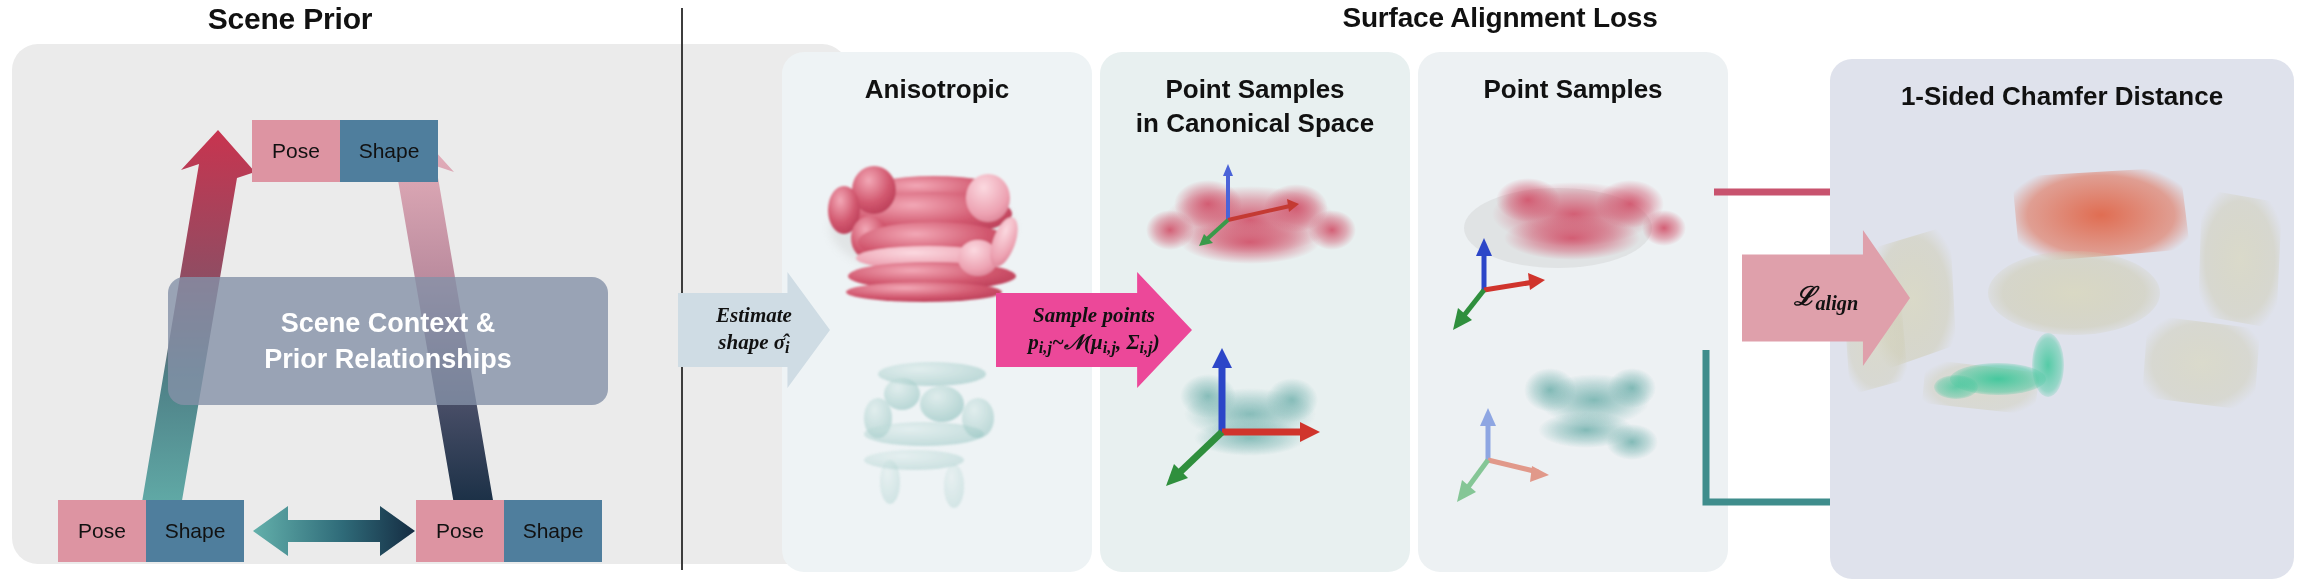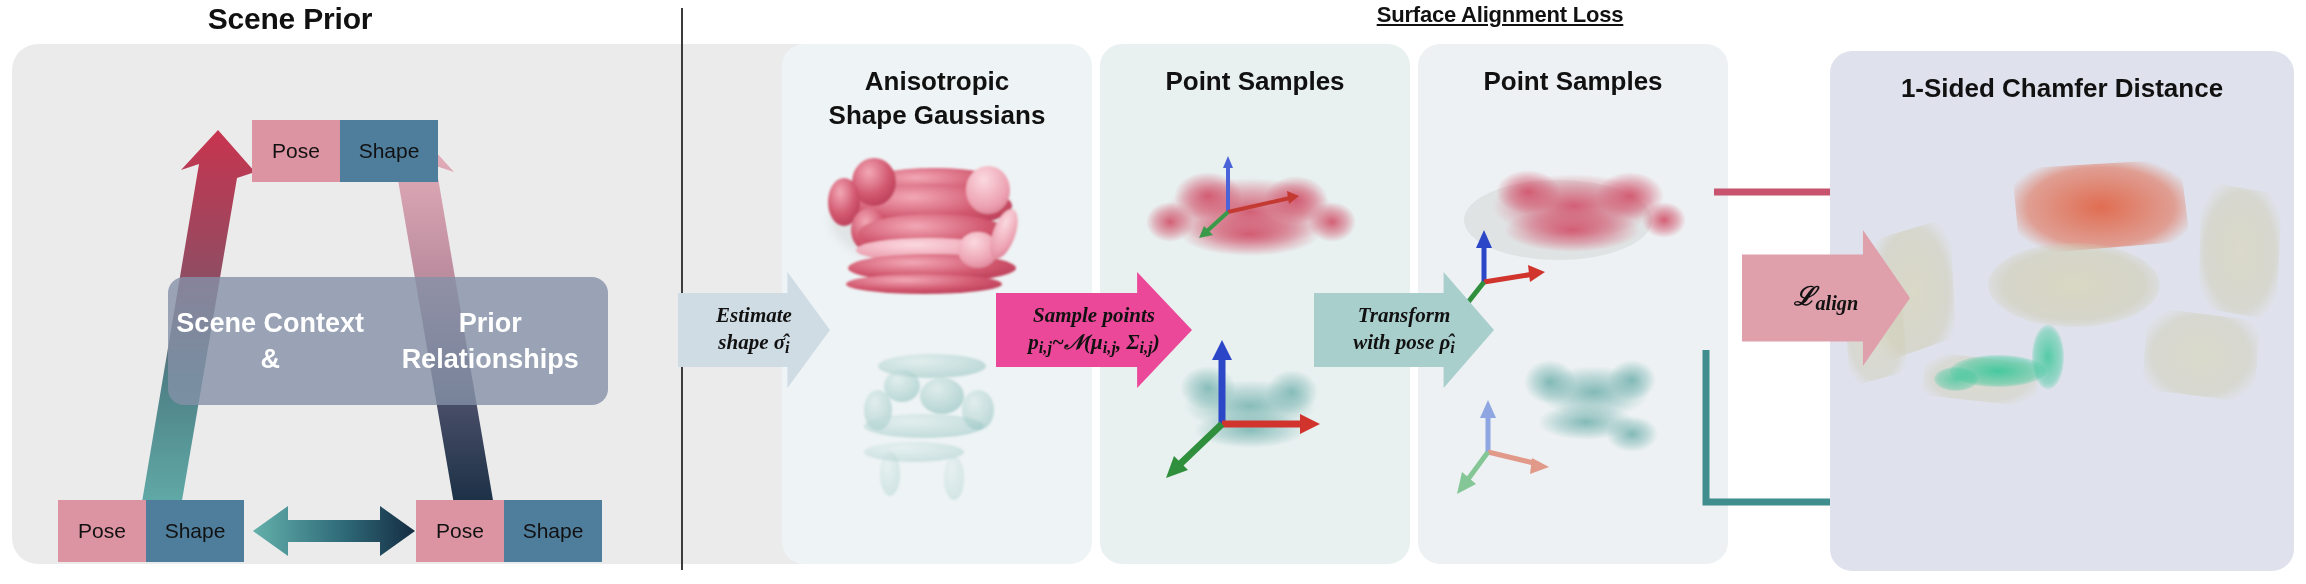--- a/index.html
+++ b/index.html
@@ -23,31 +23,31 @@
   #top-shape{left:328px;top:76px;width:98px;}
   
   #bl-pose{left:46px;top:456px;width:88px;}
   #bl-shape{left:134px;top:456px;width:98px;}
   
   #br-pose{left:404px;top:456px;width:88px;}
   #br-shape{left:492px;top:456px;width:98px;}
 
   
   #ctx-box{left:156px;top:233px;width:440px;height:128px;border-radius:16px;
-           background:rgba(132,145,167,.80);display:flex;
+           background:rgba(132,145,167,.80);display:flex;flex-direction:column;
            align-items:center;justify-content:center;color:#fff;font-weight:bold;
            font-size:27px;line-height:1.34;text-align:center;}
 
   
   #divider{left:681px;top:8px;width:2px;height:562px;background:#3c3c3c;}
 
   
-  #right-title{left:700px;top:2px;width:1600px;font-size:22px;text-decoration:underline;}
-
-  .panel{position:absolute;top:44px;height:520px;border-radius:22px;}
+  #right-title{left:700px;top:2px;width:1600px;font-size:28px;}
+
+  .panel{position:absolute;top:52px;height:520px;border-radius:22px;}
   .p-title{position:absolute;left:0;right:0;top:20px;text-align:center;
            font-weight:bold;font-size:26px;color:#111;line-height:1.32;}
 
   #panel-1{left:782px;width:310px;background:#eef3f5;}
   #panel-2{left:1100px;width:310px;background:#e8f0f0;}
   #panel-3{left:1418px;width:310px;background:#edf1f3;}
   #panel-4{left:1830px;width:464px;background:#dfe2ec;margin-top:7px;}
 
   
   .step{position:absolute;display:flex;flex-direction:column;align-items:center;
@@ -114,21 +114,20 @@
     <div class="ps-box ps-shape" id="br-shape">Shape</div>
   </div>
 
   <div class="abs" id="divider"></div>
 
   <div class="abs ttl" id="right-title">Surface Alignment Loss</div>
 
   <div class="panel" id="panel-1">
     <div class="p-title">
       <div>Anisotropic</div>
-      <div>Shape Gaussians</div>
     </div>
 
     <svg class="abs" style="left:0;top:90px;" width="310" height="430">
       <defs>
         <radialGradient id="gRed" cx="38%" cy="30%" r="78%">
           <stop offset="0%" stop-color="#f2a8b6"></stop>
             <stop offset="60%" stop-color="#d2586f"></stop>
           <stop offset="100%" stop-color="#b83a55"></stop>
         </radialGradient>
         <radialGradient id="gRedL" cx="40%" cy="28%" r="80%">
@@ -176,20 +175,21 @@
         <ellipse cx="132" cy="318" rx="50" ry="10" fill="url(#gTealB)" opacity=".35"></ellipse>
         <ellipse cx="108" cy="340" rx="10" ry="22" fill="url(#gTealB)" opacity=".3"></ellipse>
         <ellipse cx="172" cy="344" rx="10" ry="22" fill="url(#gTealB)" opacity=".28"></ellipse>
       </g>
     </svg>
   </div>
 
   <div class="panel" id="panel-2">
     <div class="p-title">
       <div>Point Samples</div>
+      <div>in Canonical Space</div>
     </div>
 
     <svg class="abs" style="left:0;top:90px;" width="310" height="430">
       <defs>
         <radialGradient id="pcRed" cx="50%" cy="50%" r="50%">
           <stop offset="0%" stop-color="#d2586f" stop-opacity=".95"></stop>
           <stop offset="60%" stop-color="#d2586f" stop-opacity=".45"></stop>
           <stop offset="100%" stop-color="#d2586f" stop-opacity="0"></stop>
         </radialGradient>
         <radialGradient id="pcTeal" cx="50%" cy="50%" r="50%">
@@ -336,22 +336,18 @@
     <div>shape&nbsp;<span class="hat">σ̂<span class="sub">i</span></span></div>
   </div>
 
   <div class="step" id="step-2">
     <div>Sample points</div>
     <div>
       p<span class="sub">i,j</span>~𝒩(μ<span class="sub">i,j</span>,&nbsp;Σ<span class="sub">i,j</span>)
     </div>
   </div>
 
-  <div class="step" id="step-3">
-    <div>Transform</div>
-    <div>with pose&nbsp;<span class="hat">ρ̂<span class="sub">i</span></span></div>
-  </div>
 
   <div class="step" id="step-4">
     <div>ℒ<span class="sub">align</span></div>
   </div>
 
 </div>
 
 </body></html>

